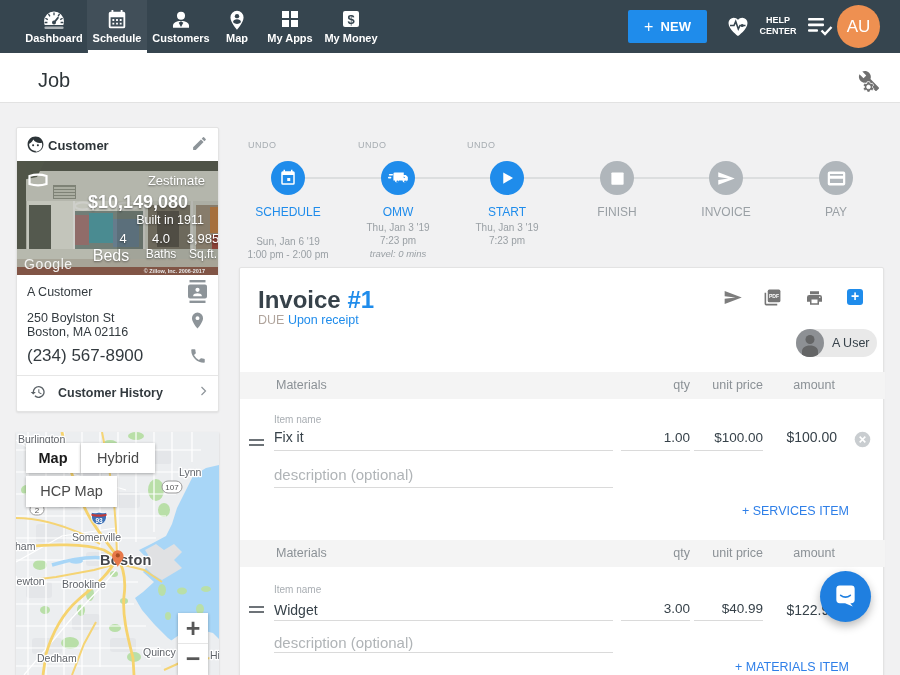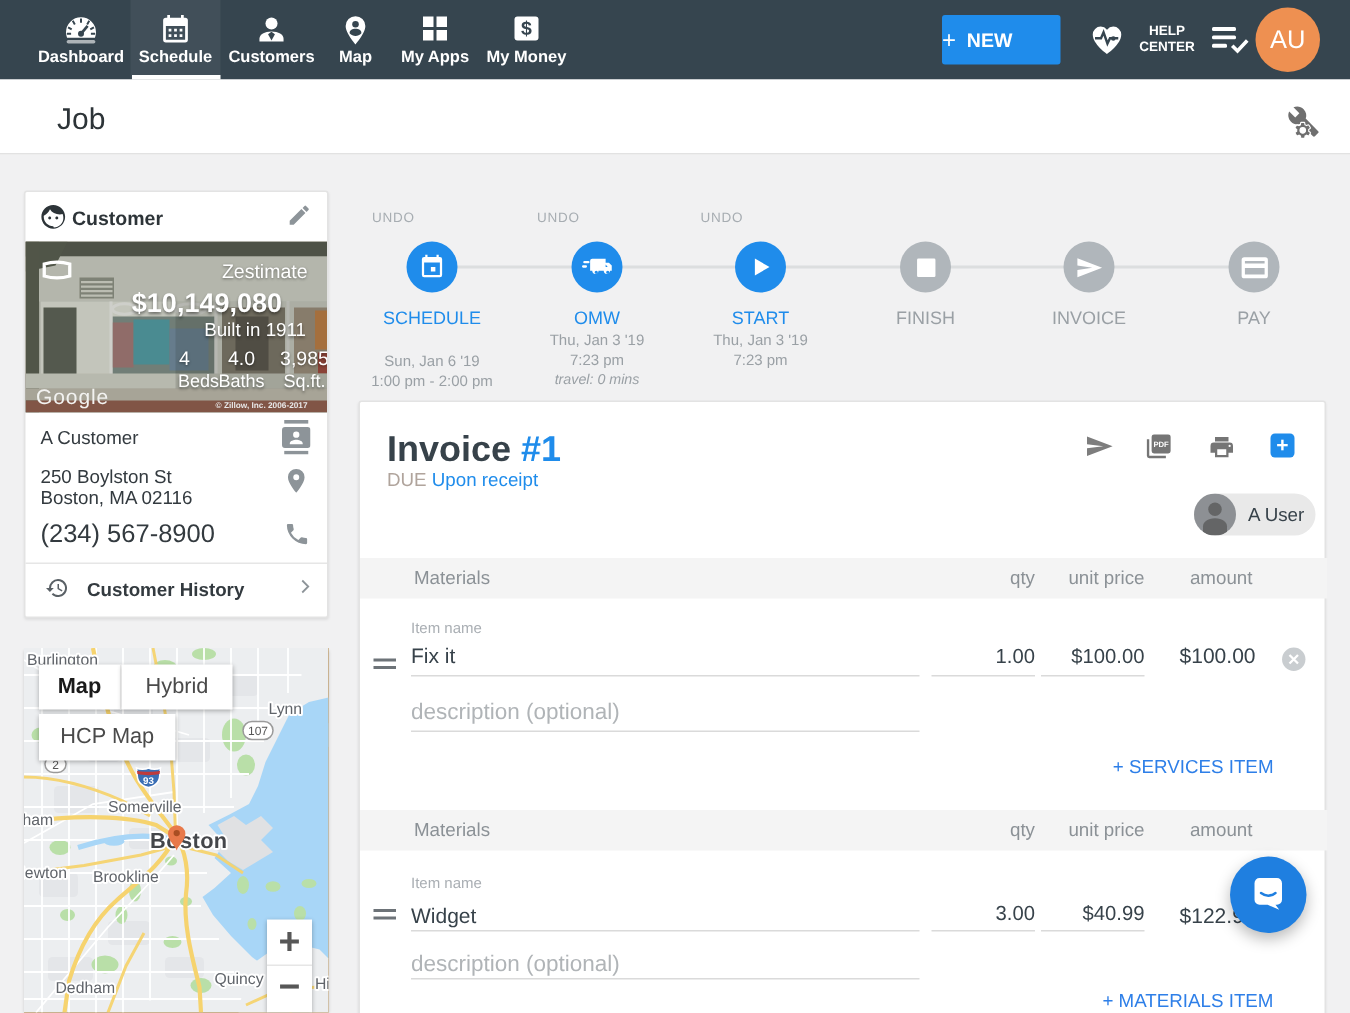--- a/index.html
+++ b/index.html
@@ -1,21 +1,21 @@
 <!DOCTYPE html>
 <html><head><meta charset="utf-8">
 <style>
 *{margin:0;padding:0;box-sizing:border-box}
 html,body{width:900px;height:675px;overflow:hidden;font-family:"Liberation Sans",sans-serif;background:#f1f1f2}
 #nav{position:absolute;left:0;top:0;width:900px;height:53px;background:#36454f}
 .nitem{position:absolute;top:0;height:53px;text-align:center;color:#fff}
 .nitem .lbl{font-size:11px;font-weight:bold;position:absolute;bottom:9px;left:0;right:0}
 .nitem svg{position:absolute;top:9px;left:50%;transform:translateX(-50%)}
 #tabu{position:absolute;left:88px;top:50px;width:59px;height:3px;background:#fff}
-#newbtn{position:absolute;left:628px;top:10px;width:79px;height:33px;background:#1f8ceb;border-radius:2px;color:#fff;font-size:13px;font-weight:bold;line-height:33px}
+#newbtn{position:absolute;left:628px;top:10px;width:79px;height:33px;background:#1f8ceb;border-radius:2px;color:#fff;font-size:13px;font-weight:bold;text-align:center;line-height:33px}
 #helpc{position:absolute;left:752px;top:15px;width:52px;color:#fff;font-size:9px;font-weight:bold;text-align:center;line-height:11px}
 #avatar{position:absolute;left:837px;top:5px;width:43px;height:43px;border-radius:50%;background:#ee9051;color:#fff;font-size:17px;text-align:center;line-height:43px}
 #hdr{position:absolute;left:0;top:53px;width:900px;height:50px;background:#fff;border-bottom:1px solid #e2e2e2}
 #hdr .t{position:absolute;left:38px;top:16px;font-size:20px;color:#2d3438}
 
 .card{position:absolute;background:#fff;border:1px solid #e3e3e3;border-radius:2px;box-shadow:0 1px 2px rgba(0,0,0,.08)}
 #ccard{left:16px;top:127px;width:203px;height:285px}
 #cchead{position:absolute;left:0;top:0;width:100%;height:33px}
 #cchead .t{position:absolute;left:31px;top:10px;font-size:13px;font-weight:bold;color:#2d3438}
 #photo{position:absolute;left:0;top:33px;width:201px;height:114px;overflow:hidden;background:#8a8578}
@@ -171,21 +171,21 @@
 </svg>
 <svg width="22" height="16" viewBox="0 0 22 16" style="position:absolute;left:10px;top:11px">
         <path fill="none" stroke="#fff" stroke-width="2.2" d="M2.5 4 C8 2.3 14 2.3 19.5 4 L19.5 12 C14 13.7 8 13.7 2.5 12 Z"></path>
       </svg>
 <div class="ov" style="right:13px;top:12px;font-size:13px">Zestimate</div>
 <div class="ov" style="right:30px;top:31px;font-size:18px;font-weight:bold">$10,149,080</div>
 <div class="ov" style="right:14px;top:52px;font-size:12.5px">Built in 1911</div>
 <div class="ov" style="left:86px;top:70px;width:40px;text-align:center;font-size:13px">4</div>
 <div class="ov" style="left:124px;top:70px;width:40px;text-align:center;font-size:13px">4.0</div>
 <div class="ov" style="left:166px;top:70px;width:40px;text-align:center;font-size:13px">3,985</div>
-<div class="ov" style="left:89px;top:86px;width:40px;text-align:right;font-size:12px">Beds</div>
+<div class="ov" style="left:74px;top:86px;width:40px;text-align:center;font-size:16px">Beds</div>
 <div class="ov" style="left:124px;top:86px;width:40px;text-align:center;font-size:12px">Baths</div>
 <div class="ov" style="left:166px;top:86px;width:40px;text-align:center;font-size:12px">Sq.ft.</div>
 <div class="ov" style="left:7px;top:95px;font-size:14px;letter-spacing:.6px;text-shadow:none;color:#f2f2f0">Google</div>
 <div class="ov" style="right:13px;top:107px;font-size:5.5px;font-weight:bold;text-shadow:none;color:#e8e8e8">© Zillow, Inc. 2006-2017</div>
 </div>
 <div id="cinfo">
 <div class="crow" style="top:10px;font-size:12.5px">A Customer</div>
 <svg class="cic" width="19" height="23" viewBox="0 0 19 23" style="top:5px">
         <g fill="#8d9499">
           <rect x="1.5" y="0" width="16" height="2.4"></rect>

